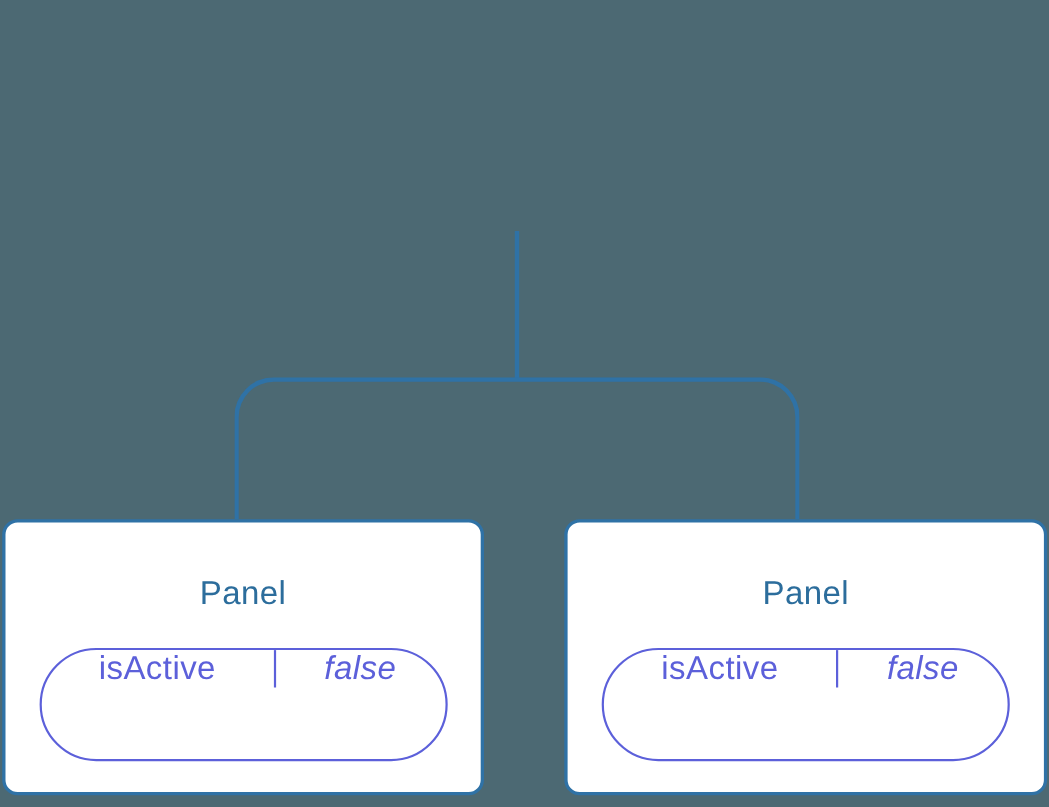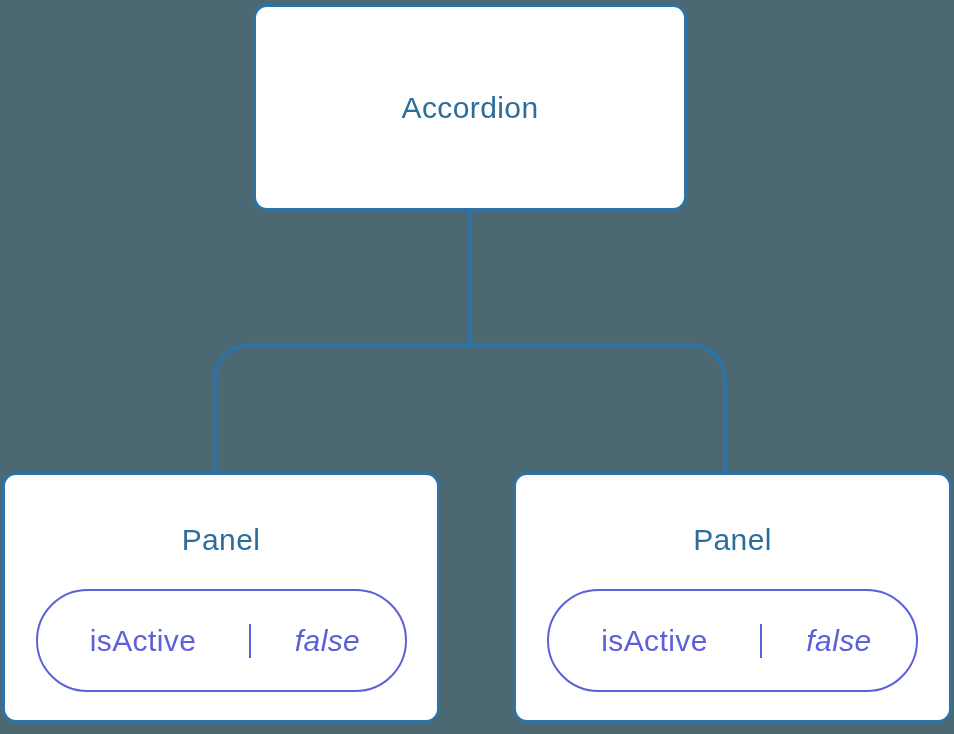--- a/index.html
+++ b/index.html
@@ -61,21 +61,21 @@
   }
   .panel-left  { left: 2px;   width: 438px; }
   .panel-right { left: 513px; width: 439px; }
   .panel-node .node-label { margin-top: 50px; }
   .pill {
     margin-top: 34px;
     width: 371px; height: 103px;
     border: 2px solid var(--state-purple);
     border-radius: 52px;
     display: flex;
-    align-items: center;
+    align-items: flex-start;
     overflow: hidden;
   }
   .pill-key, .pill-value {
     display: flex;
     align-items: center;
     justify-content: center;
     color: var(--state-purple);
     font-size: 30px;
     letter-spacing: 0.4px;
   }
@@ -83,23 +83,20 @@
     width: 213px;
     border-right: 2px solid var(--state-purple);
   }
   .pill-value { flex: 1; font-style: italic; }
 </style>
 </head>
 <body>
 
 <div class="canvas">
 
-  <div class="node root-node">
-    <span class="node-label">Accordion</span>
-  </div>
 
   <div class="stem"></div>
   <div class="bracket"></div>
 
   <div class="node panel-node panel-left">
     <span class="node-label">Panel</span>
     <div class="pill">
       <span class="pill-key">isActive</span>
       <span class="pill-value">false</span>
     </div>

